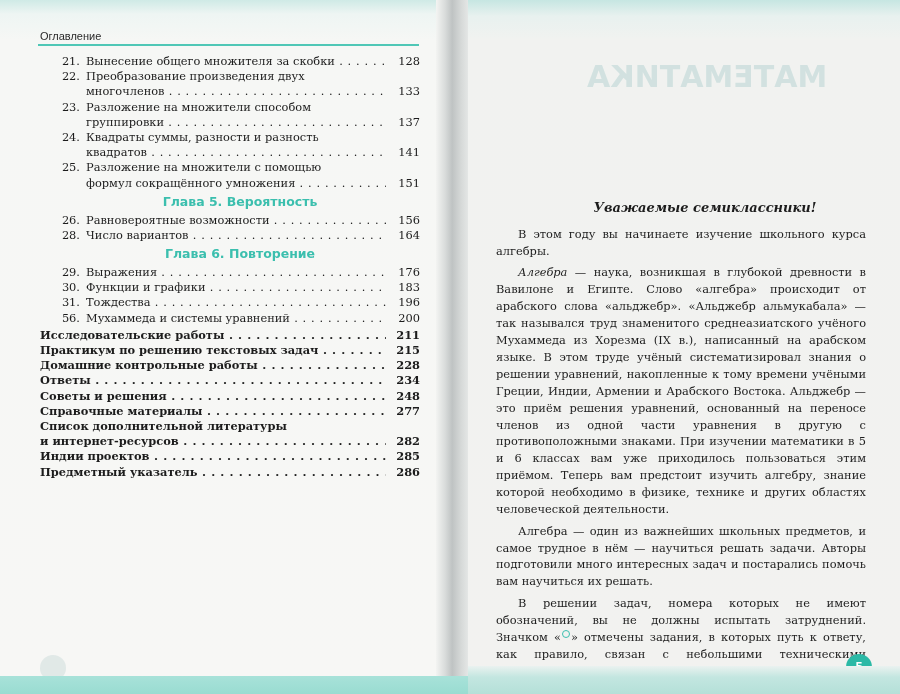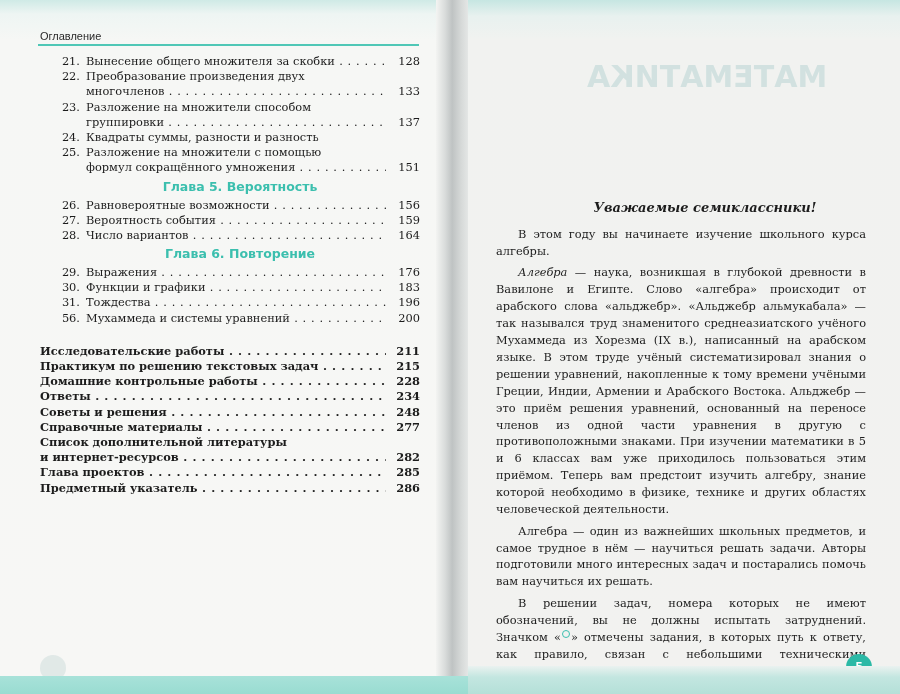--- a/index.html
+++ b/index.html
@@ -125,43 +125,42 @@
       <div class="toc-row cont">
         <span class="title">группировки</span>
         <span class="page">137</span>
       </div>
 
       <div class="toc-row multi">
         <span class="num">24.</span>
         <span class="title">Квадраты суммы, разности и разность</span>
         <span class="page"></span>
       </div>
+      <div class="toc-row cont">
+        <span class="title">квадратов</span>
+        <span class="page">141</span>
+      </div>
 
       <div class="toc-row multi">
         <span class="num">25.</span>
         <span class="title">Разложение на множители с помощью</span>
         <span class="page"></span>
       </div>
       <div class="toc-row cont">
         <span class="title">формул сокращённого умножения</span>
         <span class="page">151</span>
       </div>
 
       <div class="chapter">Глава 5. Вероятность</div>
       <div class="toc-row">
         <span class="num">26.</span>
         <span class="title">Равновероятные возможности</span>
         <span class="page">156</span>
       </div>
       <div class="toc-row">
-        <span class="num">27.</span>
-        <span class="title">Вероятность события</span>
-        <span class="page">159</span>
-      </div>
-      <div class="toc-row">
         <span class="num">28.</span>
         <span class="title">Число вариантов</span>
         <span class="page">164</span>
       </div>
 
       <div class="chapter">Глава 6. Повторение</div>
       <div class="toc-row">
         <span class="num">29.</span>
         <span class="title">Выражения</span>
         <span class="page">176</span>
@@ -175,21 +174,21 @@
         <span class="num">31.</span>
         <span class="title">Тождества</span>
         <span class="page">196</span>
       </div>
       <div class="toc-row">
         <span class="num">56.</span>
         <span class="title">Мухаммеда и системы уравнений</span>
         <span class="page">200</span>
       </div>
 
-      <div class="toc-row bold" style="margin-top:18px">
+      <div class="toc-row bold" style="margin-top:2px">
         <span class="title">Исследовательские работы</span>
         <span class="page">211</span>
       </div>
       <div class="toc-row bold">
         <span class="title">Практикум по решению текстовых задач</span>
         <span class="page">215</span>
       </div>
       <div class="toc-row bold">
         <span class="title">Домашние контрольные работы</span>
         <span class="page">228</span>
@@ -208,21 +207,21 @@
       </div>
       <div class="toc-row bold multi">
         <span class="title">Список дополнительной литературы</span>
         <span class="page"></span>
       </div>
       <div class="toc-row bold cont">
         <span class="title">и интернет-ресурсов</span>
         <span class="page">282</span>
       </div>
       <div class="toc-row bold">
-        <span class="title">Глава проектов</span>
+        <span class="title">Индии проектов</span>
         <span class="page">285</span>
       </div>
       <div class="toc-row bold">
         <span class="title">Предметный указатель</span>
         <span class="page">286</span>
       </div>
     </div>
 
     <div class="ghost-circle"></div>
   </div>

